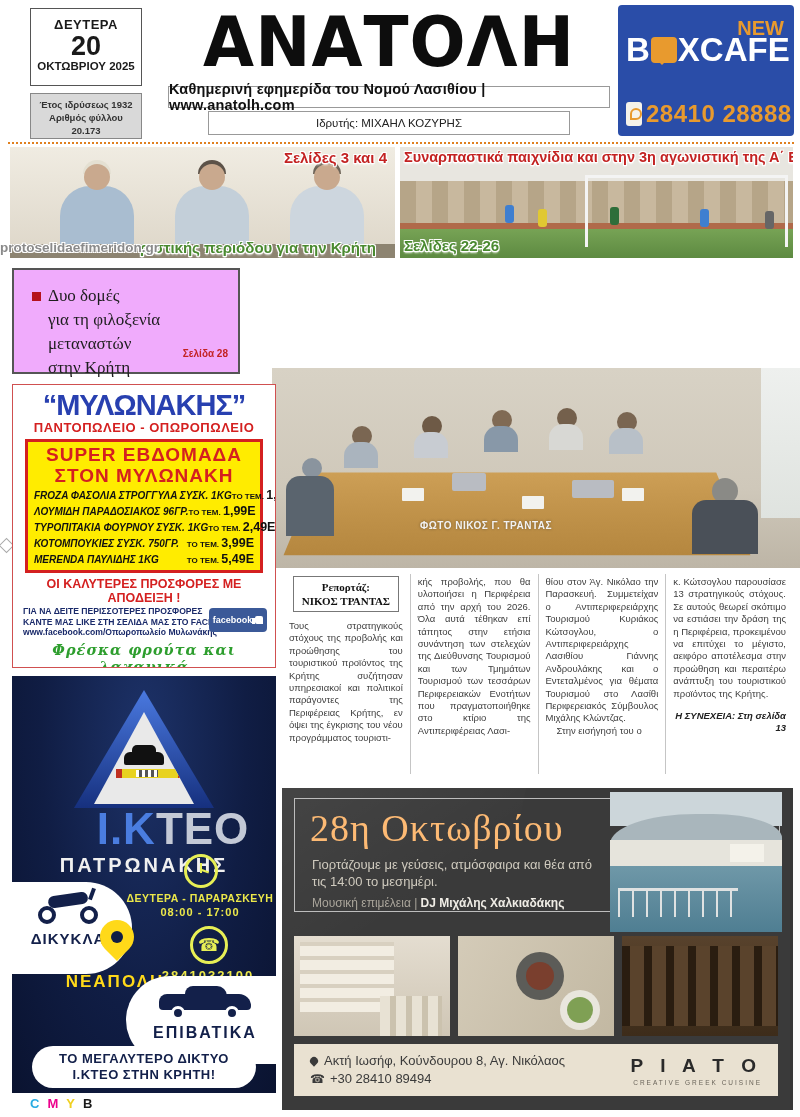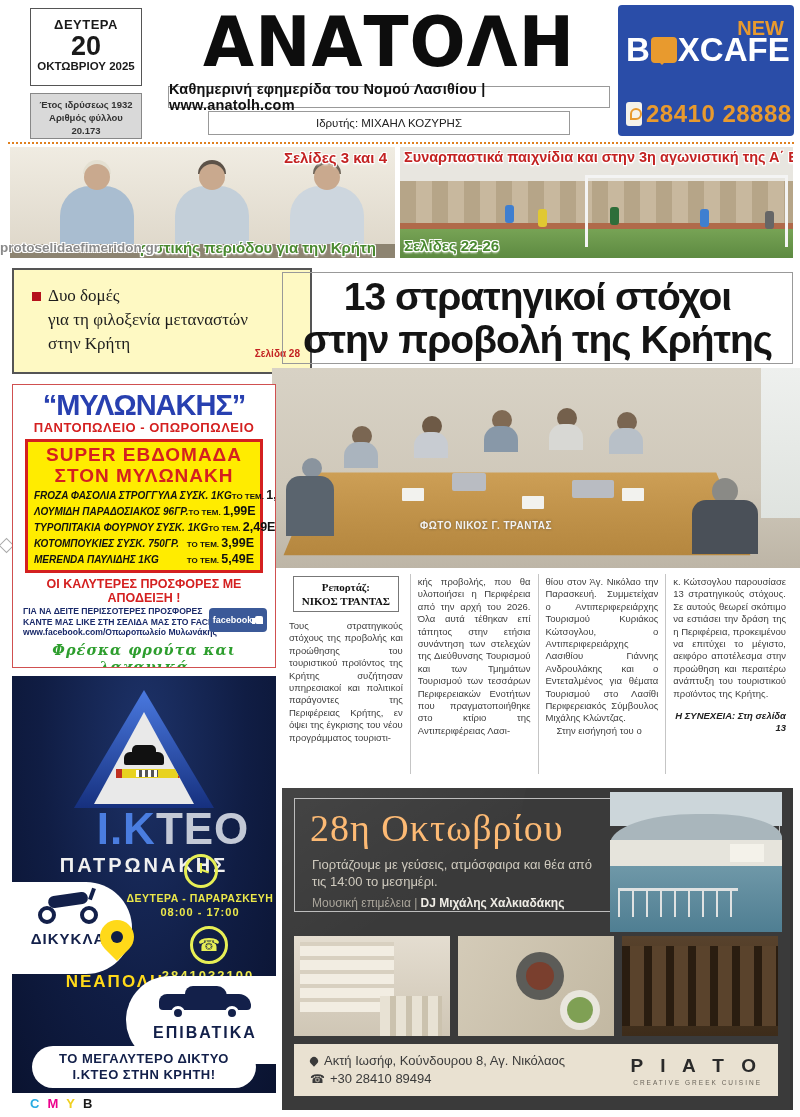--- a/index.html
+++ b/index.html
@@ -72,22 +72,22 @@
   
   .watermark{position:absolute;left:0px;top:240px;font-size:13.5px;font-weight:bold;color:#8a8a8a;
            text-shadow:-1px -1px 0 #fff,1px -1px 0 #fff,-1px 1px 0 #fff,1px 1px 0 #fff;z-index:30;}
   .reg-mark{position:absolute;width:9px;height:9px;border:1px solid #aaa;transform:rotate(45deg);}
   .reg-left{left:1px;top:540px;} .reg-right{left:789px;top:540px;}
   .cmyb{position:absolute;left:30px;top:1096px;font-size:13px;font-weight:bold;letter-spacing:2px;}
   .cmyb span{margin-right:6px;}
   .c-c{color:#29abe2}.c-m{color:#ec008c}.c-y{color:#f0d020}.c-b{color:#1a1a1a}
 
   
-  .teaser{position:absolute;left:12px;top:268px;width:300px;height:106px;border:2px solid #555;
-           background:#fef9c3;box-sizing:border-box;padding:14px 14px 0 18px;
+  .teaser{position:absolute;left:12px;top:268px;width:228px;height:106px;border:2px solid #555;
+           background:#f0abfc;box-sizing:border-box;padding:14px 14px 0 18px;
            font-family:"Liberation Serif",serif;font-size:17px;color:#1d1d1d;line-height:24px;}
   .teaser .bullet{display:inline-block;width:9px;height:9px;background:#b5121b;margin-right:7px;}
   .teaser .pageref{position:absolute;right:10px;bottom:6px;font-family:"Liberation Sans",sans-serif;
            font-size:10px;font-weight:bold;color:#c32222;}
 
   
   .headline-box{position:absolute;left:282px;top:272px;width:511px;height:92px;border:1px solid #999;
            box-sizing:border-box;display:flex;flex-direction:column;align-items:center;justify-content:center;
            font-weight:900;font-size:39px;line-height:43px;letter-spacing:-1px;color:#141414;text-align:center;}
 
@@ -306,24 +306,20 @@
   <div class="reg-mark reg-left"></div>
   <div class="reg-mark reg-right"></div>
 
   <div class="teaser">
     <div><span class="bullet"></span><span>Δυο δομές</span></div>
     <div style="padding-left:16px;">για τη φιλοξενία μεταναστών</div>
     <div style="padding-left:16px;">στην Κρήτη</div>
     <div class="pageref">Σελίδα 28</div>
   </div>
 
-  <div class="headline-box">
-    <div>13 στρατηγικοί στόχοι</div>
-    <div>στην προβολή της Κρήτης</div>
-  </div>
 
   <div class="main-photo">
     <div class="mp-window"></div>
     <div class="mp-table"></div>
     <div class="mp-head" style="left:80px;top:58px;background:#7a6652;"></div>
     <div class="mp-body" style="left:72px;top:74px;background:#aab4be;"></div>
     <div class="mp-head" style="left:150px;top:48px;background:#6e5a46;"></div>
     <div class="mp-body" style="left:142px;top:64px;background:#c8ccd2;"></div>
     <div class="mp-head" style="left:220px;top:42px;background:#806a54;"></div>
     <div class="mp-body" style="left:212px;top:58px;background:#8898a8;"></div>

